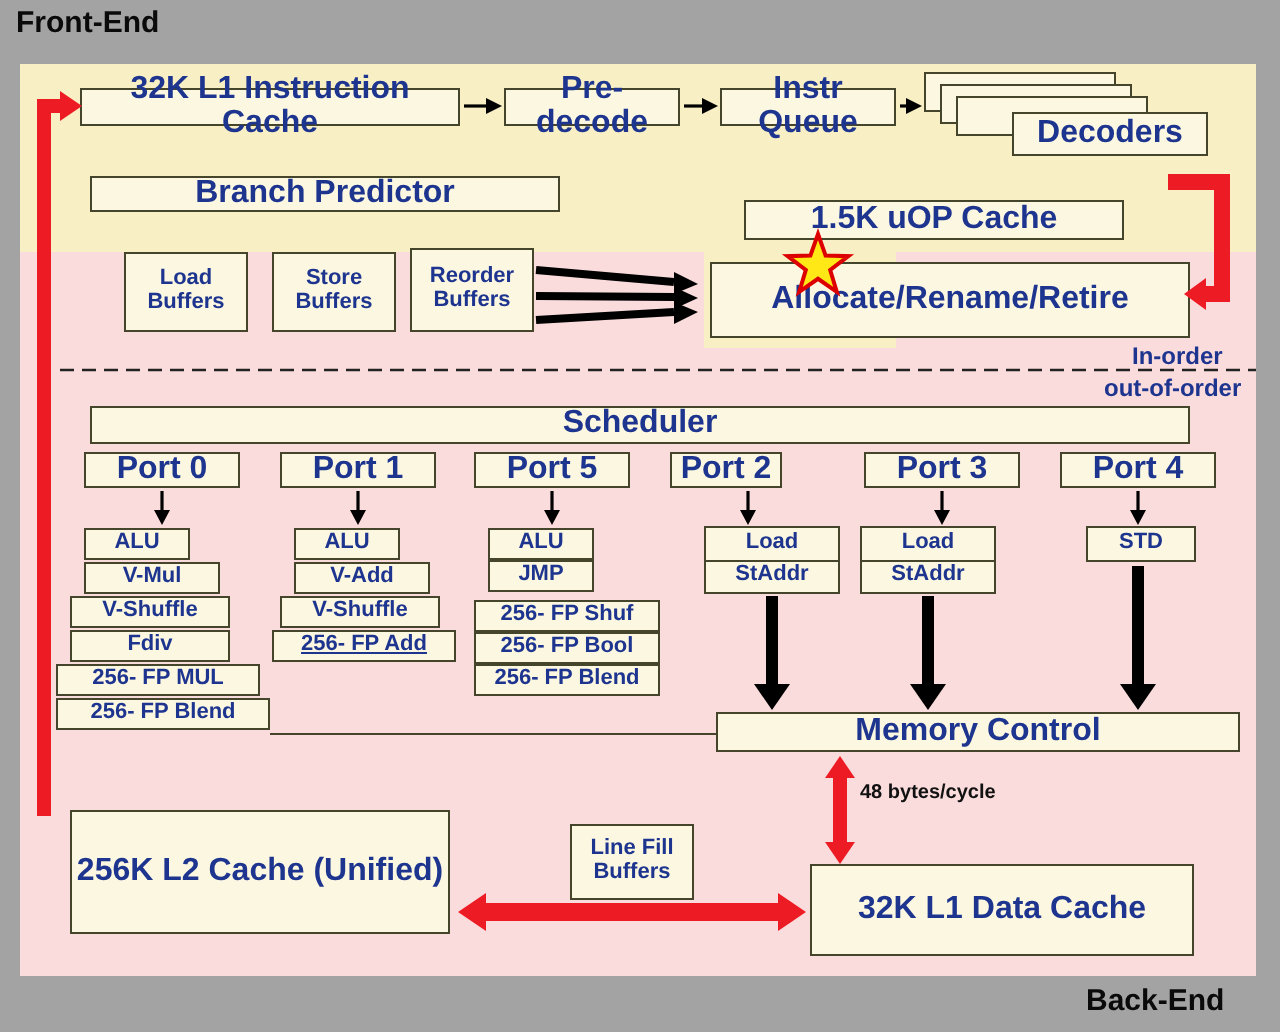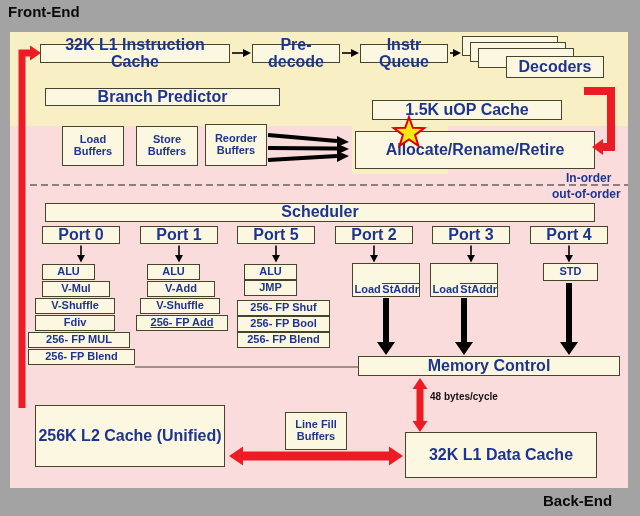--- a/index.html
+++ b/index.html
@@ -5,21 +5,21 @@
   * { margin:0; padding:0; box-sizing:border-box; }
   body { background:#fff; font-family:"Liberation Sans", sans-serif; }
   .canvas { position:relative; width:640px; height:516px; background:#a3a3a3; overflow:hidden; }
   .region { position:absolute; }
   .bg-yellow { background:#f9efc4; }
   .bg-pink { background:#fbdcdc; }
   .box { position:absolute; background:#fcf7e0; border:1px solid #45452c;
          color:#1e3590; display:flex; align-items:center; justify-content:center;
          text-align:center; font-weight:bold; font-size:16px; line-height:1.05; }
   .small { font-size:11px; }
-  .stack2 { flex-direction:row;align-items:flex-end; }
+  .stack2 { flex-direction:column; }
   .cell { flex:1; width:100%; display:flex; align-items:center; justify-content:center; }
   .cell + .cell { border-top:1px solid #45452c; }
   .corner { position:absolute; color:#0a0a0a; font-weight:bold; font-size:15px; }
   .note { position:absolute; color:#1e3590; font-size:12px; font-weight:bold; }
   .bw { position:absolute; color:#111; font-size:10px; font-weight:bold; }
   .arrows { position:absolute; left:0; top:0; pointer-events:none; }
 </style>
 </head>
 <body>
 
@@ -51,21 +51,21 @@
   <div class="box" style="left:355px; top:131px; width:240px; height:38px;">Allocate/Rename/Retire</div>
 
   <div class="note" style="left:566px; top:171px;">In-order</div>
   <div class="note" style="left:552px; top:187px;">out-of-order</div>
 
   <div class="box" style="left:45px; top:203px; width:550px; height:19px;">Scheduler</div>
 
   <div class="box" style="left:42px;  top:226px; width:78px; height:18px;">Port 0</div>
   <div class="box" style="left:140px; top:226px; width:78px; height:18px;">Port 1</div>
   <div class="box" style="left:237px; top:226px; width:78px; height:18px;">Port 5</div>
-  <div class="box" style="left:335px; top:226px; width:78px; height:18px;">Port 2</div>
+  <div class="box" style="left:335px; top:226px; width:56px; height:18px;">Port 2</div>
   <div class="box" style="left:432px; top:226px; width:78px; height:18px;">Port 3</div>
   <div class="box" style="left:530px; top:226px; width:78px; height:18px;">Port 4</div>
 
   <div class="box small" style="left:42px; top:264px; width:53px;  height:16px;">ALU</div>
   <div class="box small" style="left:42px; top:281px; width:68px;  height:16px;">V-Mul</div>
   <div class="box small" style="left:35px; top:298px; width:80px;  height:16px;">V-Shuffle</div>
   <div class="box small" style="left:35px; top:315px; width:80px;  height:16px;">Fdiv</div>
   <div class="box small" style="left:28px; top:332px; width:102px; height:16px;">256- FP MUL</div>
   <div class="box small" style="left:28px; top:349px; width:107px; height:16px;">256- FP Blend</div>
 

